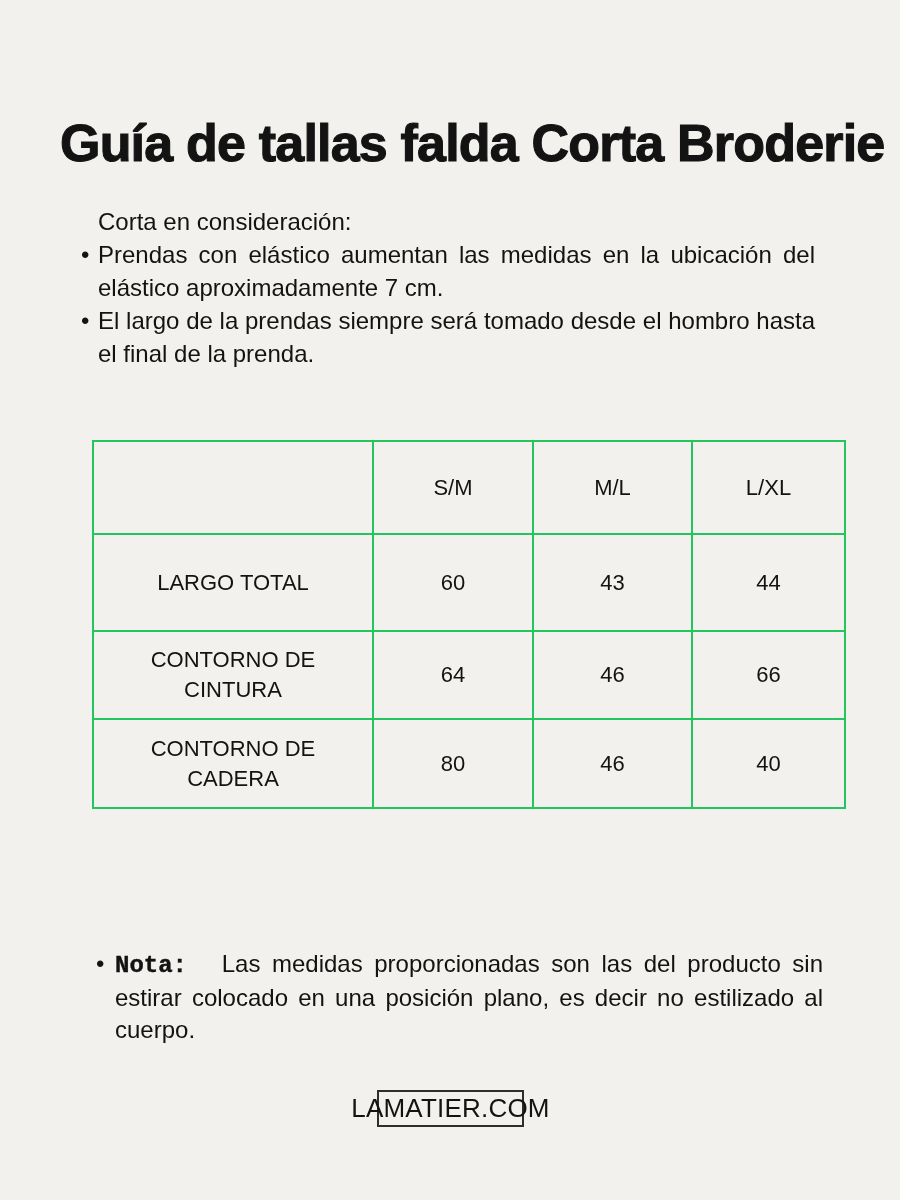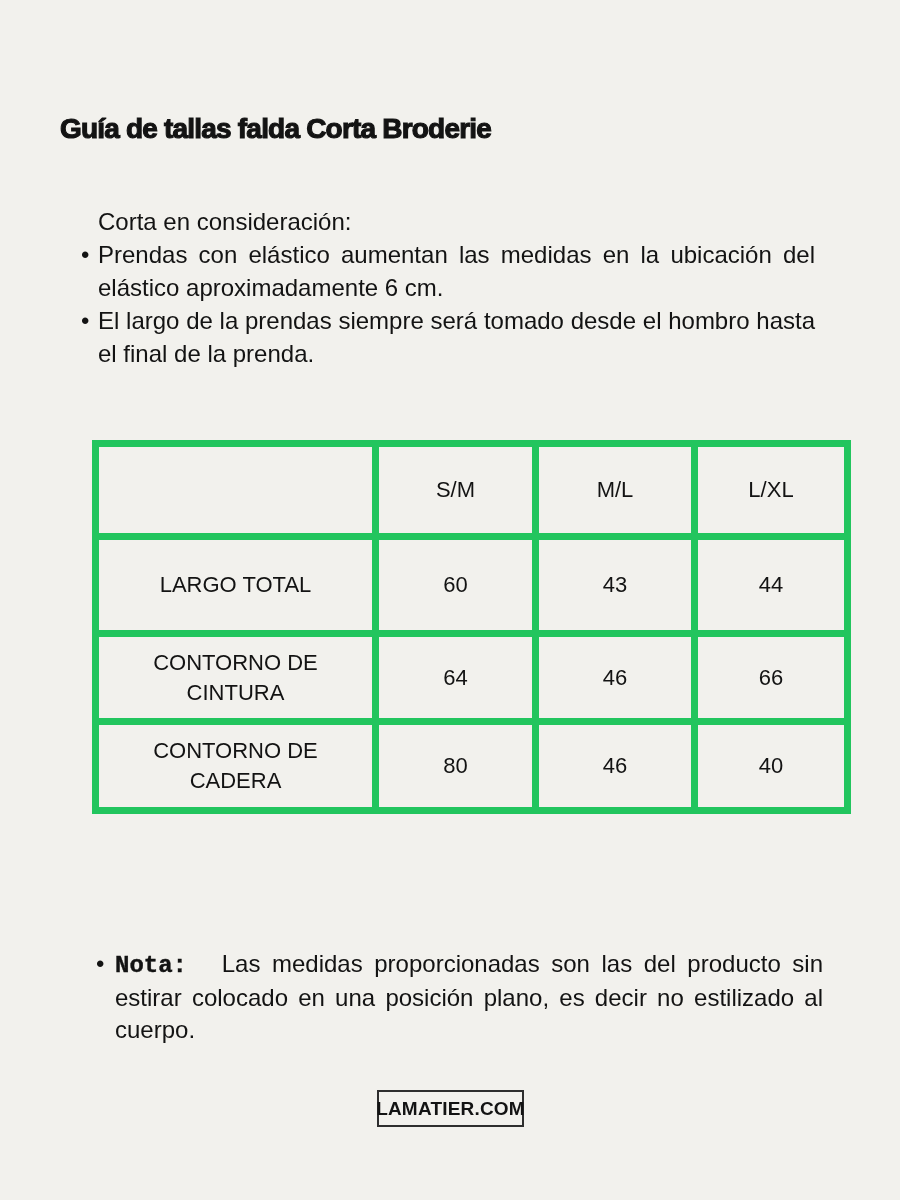--- a/index.html
+++ b/index.html
@@ -10,21 +10,21 @@
     color: #131313;
     font-family: "Liberation Sans", sans-serif;
     overflow: hidden;
   }
 
   
   .page-title {
     position: absolute;
     left: 60px;
     top: 113px;
-    font-size: 28px;
+    font-size: 52px;
     font-weight: 700;
     letter-spacing: -0.8px;
     -webkit-text-stroke: 1.1px #131313;
     white-space: nowrap;
   }
 
   
   .considerations {
     position: absolute;
     left: 81px;
@@ -56,21 +56,21 @@
     position: absolute;
     left: 92px;
     top: 440px;
   }
   table.size-table {
     border-collapse: collapse;
     table-layout: fixed;
   }
   table.size-table th,
   table.size-table td {
-    border: 7px solid #22c55e;
+    border: 2px solid #22c55e;
     text-align: center;
     vertical-align: middle;
     font-size: 22px;
     font-weight: 400;
     line-height: 30px;
     background: #f2f1ed;
   }
   table.size-table thead th { height: 93px; }
   table.size-table tbody tr:nth-child(1) td, table.size-table tbody tr:nth-child(1) th { height: 97px; }
   table.size-table tbody tr:nth-child(2) td, table.size-table tbody tr:nth-child(2) th { height: 88px; }
@@ -104,38 +104,38 @@
     left: 377px;
     top: 1090px;
     width: 147px;
     height: 37px;
     border: 2px solid #2e2e2e;
     display: flex;
     align-items: center;
     justify-content: center;
   }
   .brand-box span {
-    font-size: 19px;
-    font-weight: 700;
+    font-size: 26px;
+    font-weight: 400;
     letter-spacing: 0.2px;
   }
 </style>
 </head>
 <body>
 
 <main>
 
   <h1 class="page-title">Guía de tallas falda Corta Broderie</h1>
 
   <section class="considerations">
     <p class="heading">Corta en consideración:</p>
 
     <div class="bullet-row">
       <span class="dot">•</span>
-      <p>Prendas con elástico aumentan las medidas en la ubicación del elástico aproximadamente 6 cm.</p>
+      <p>Prendas con elástico aumentan las medidas en la ubicación del elástico aproximadamente 7 cm.</p>
     </div>
 
     <div class="bullet-row">
       <span class="dot">•</span>
       <p>El largo de la prendas siempre será tomado desde el hombro hasta el final de la prenda.</p>
     </div>
   </section>
 
   <div class="size-table-wrap">
     <table class="size-table">

